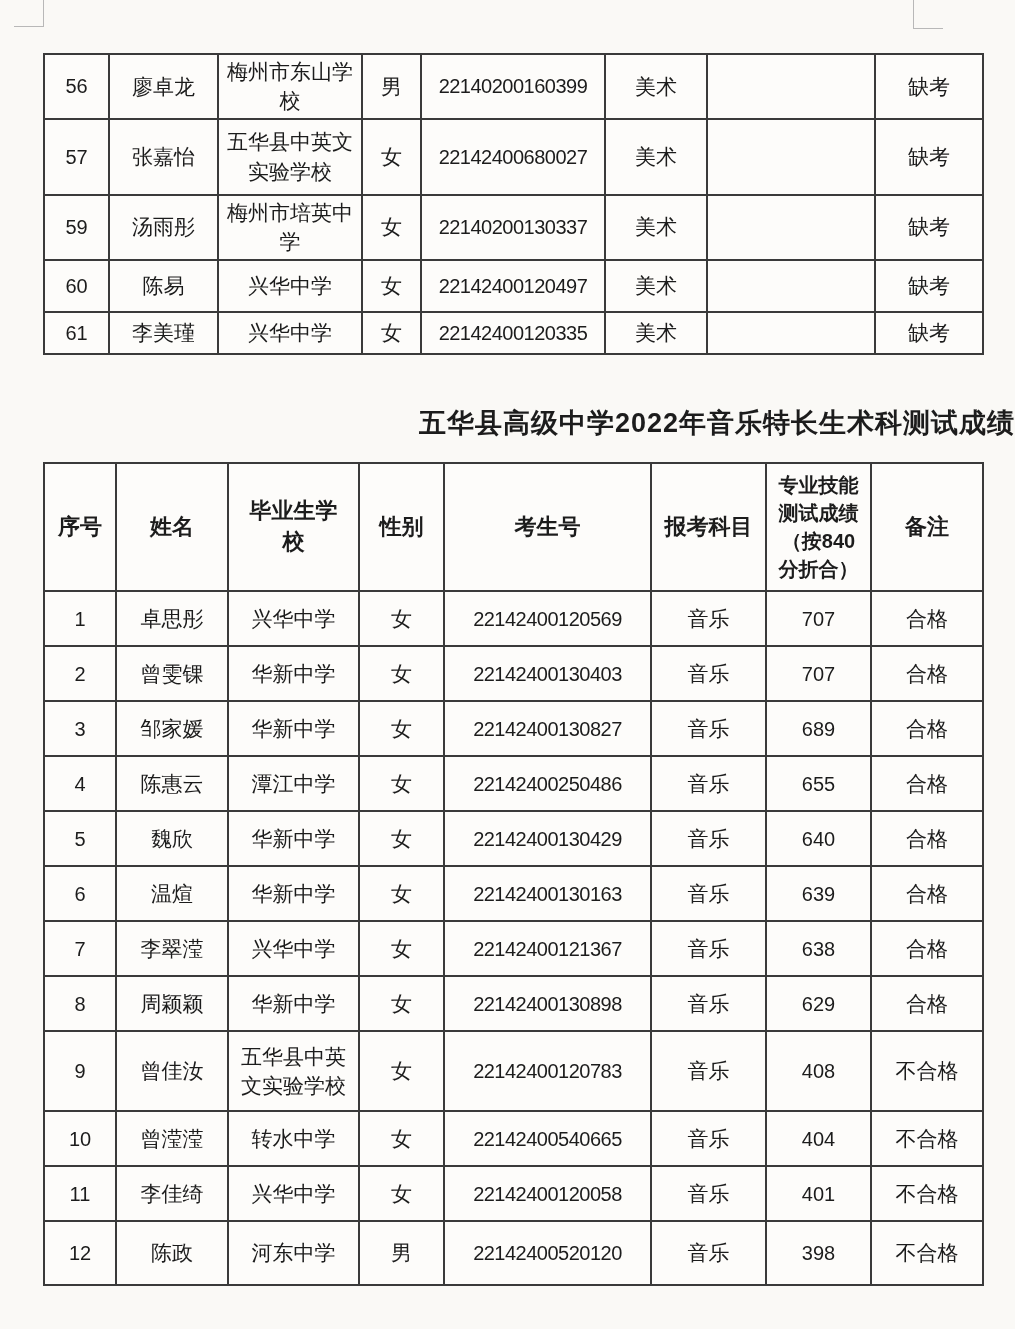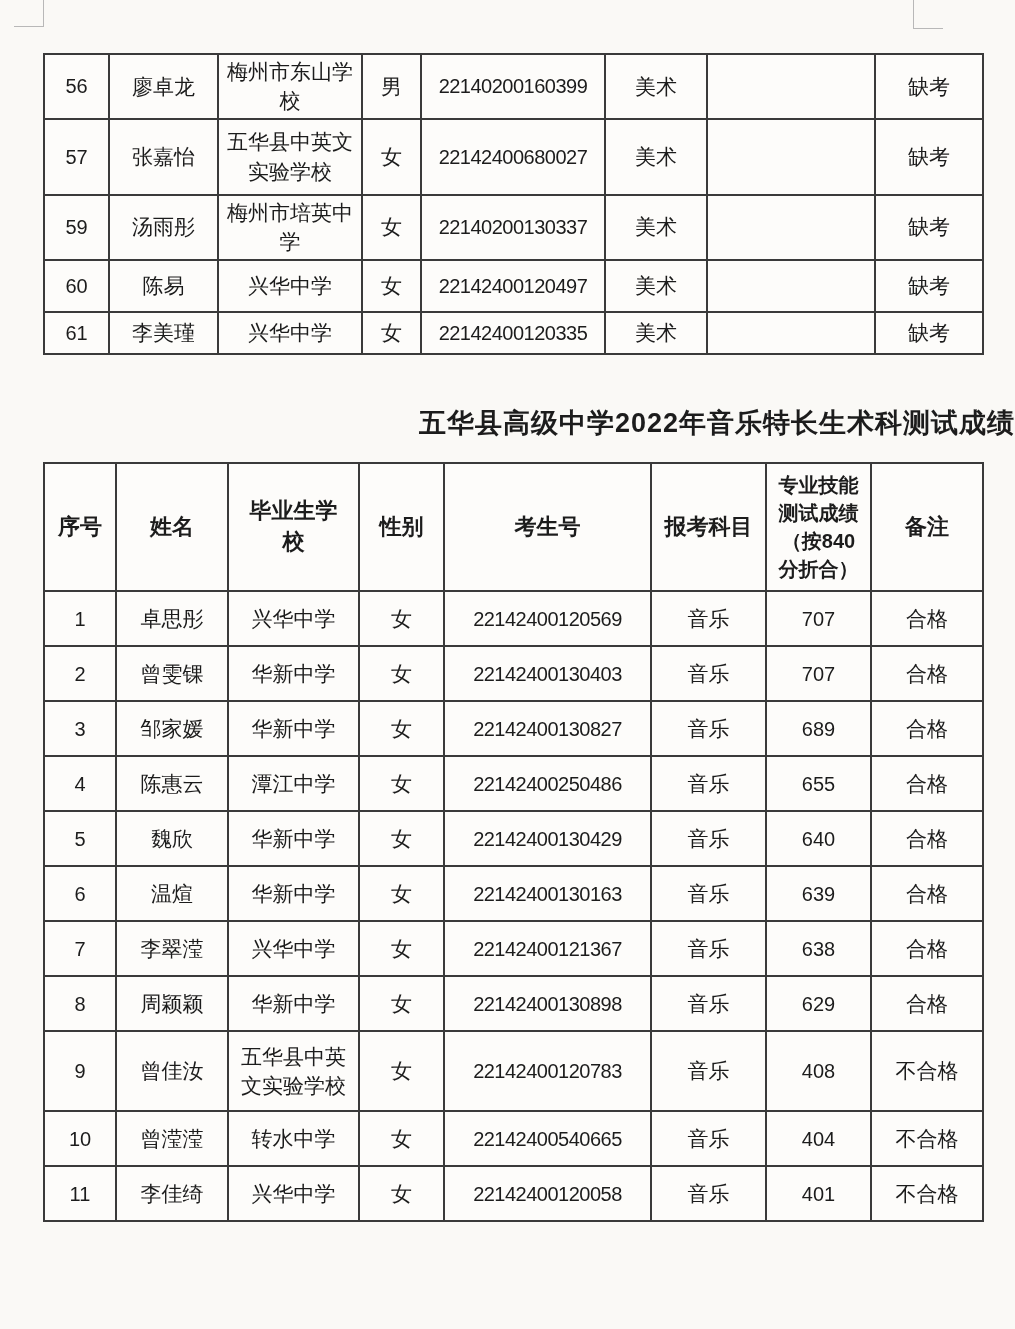--- a/index.html
+++ b/index.html
@@ -280,17 +280,27 @@
           <tr>
             <td class="col-no">11</td>
             <td class="col-name">李佳绮</td>
             <td class="col-school">兴华中学</td>
             <td class="col-gender">女</td>
             <td class="col-exam_no">22142400120058</td>
             <td class="col-subject">音乐</td>
             <td class="col-score">401</td>
             <td class="col-remark">不合格</td>
           </tr>
+          <tr>
+            <td class="col-no">12</td>
+            <td class="col-name">陈政</td>
+            <td class="col-school">河东中学</td>
+            <td class="col-gender">男</td>
+            <td class="col-exam_no">22142400520120</td>
+            <td class="col-subject">音乐</td>
+            <td class="col-score">398</td>
+            <td class="col-remark">不合格</td>
+          </tr>
         </tbody>
     </table>
   </div>
 
 </div>
 
 </body></html>

